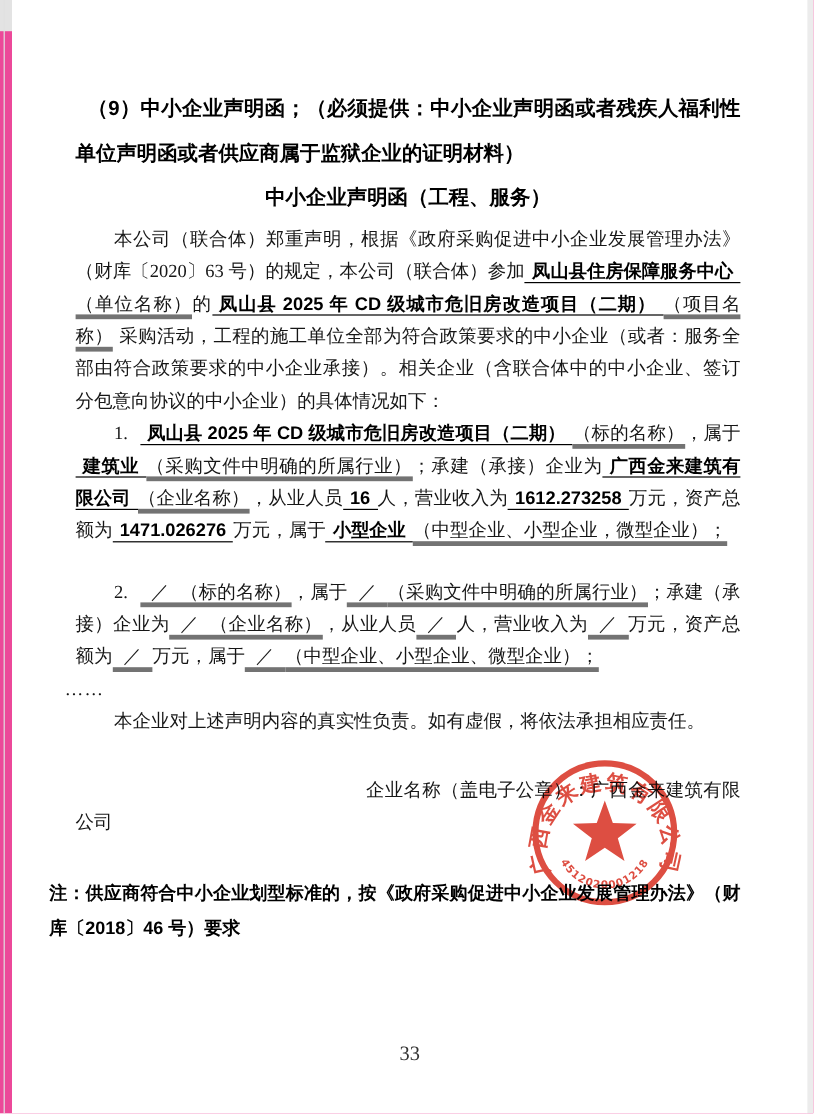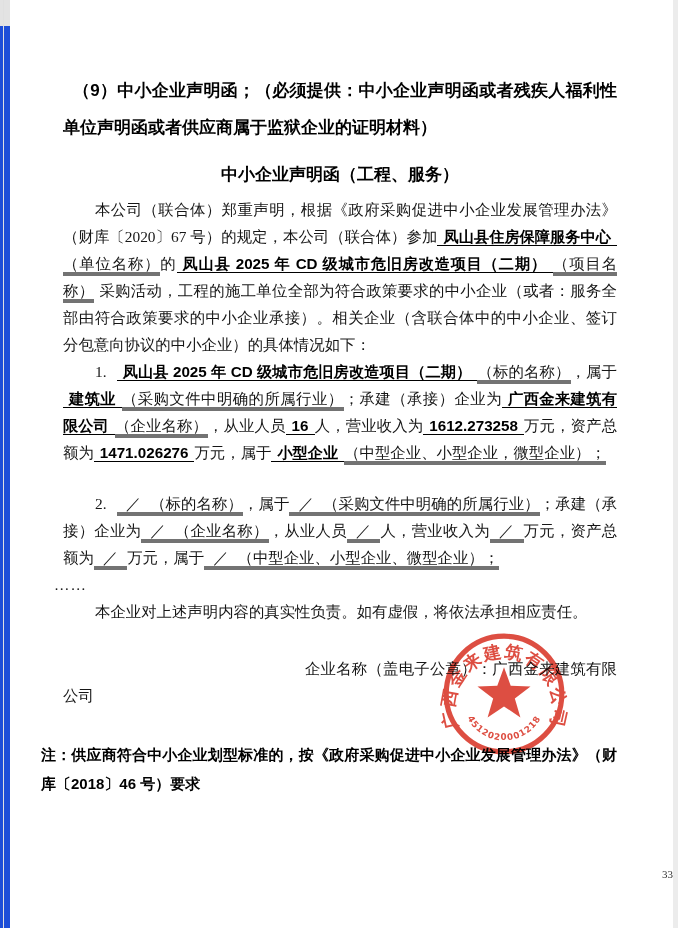--- a/index.html
+++ b/index.html
@@ -1,21 +1,21 @@
 <!DOCTYPE html>
 <html><head>
 <meta charset="utf-8">
 <style>
   * { margin: 0; padding: 0; box-sizing: border-box; }
   html, body { background: #ffffff; }
   .canvas {
     position: relative;
     width: 678px;
     height: 928px;
-    background: #1d4ed8;
+    background: #ec4899;
     overflow: hidden;
     font-family: "Liberation Serif", "DejaVu Serif", serif;
     color: #161616;
   }
   .edge-right {
     position: absolute; right: 0; top: 0; bottom: 0; width: 6px;
     background: #ececec; border-left: 1px solid #d8d8d8;
   }
   .edge-left-line {
     position: absolute; left: 3px; top: 0; bottom: 0; width: 1px;
@@ -33,21 +33,21 @@
   .hei { font-family: "Liberation Sans", "DejaVu Sans", sans-serif; font-weight: 700; }
   .heading {
     margin-top: 72px;
     font-size: 17px;
     line-height: 37px;
     text-indent: 10px;
     color: #000;
     text-align: justify;
   }
   .doc-title {
-    margin-top: 12px;
+    margin-top: 2px;
     font-size: 17px;
     line-height: 34px;
     text-align: center;
     color: #000;
   }
   p.body {
     font-size: 15.4px;
     line-height: 27px;
     text-align: justify;
     text-indent: 32px;
@@ -66,22 +66,22 @@
   .note {
     margin-top: 32px;
     margin-left: -22px;
     font-size: 15px;
     line-height: 28.5px;
     text-align: justify;
     color: #000;
   }
   .page-number {
     position: absolute; left: 0; right: 0; top: 868px;
-    text-align: right;
-    font-size: 11px;
+    text-align: center;
+    font-size: 17px;
     color: #333;
   }
   .seal {
     position: absolute; left: 430px; top: 630px;
     width: 128px; height: 128px;
     opacity: 0.88;
     mix-blend-mode: multiply;
     pointer-events: none;
   }
   .seal-ring  { fill: none; stroke: #d93527; stroke-width: 5; }
@@ -98,21 +98,21 @@
   <div class="corner-tl"></div>
   <div class="edge-left-line"></div>
   <div class="edge-right"></div>
 
   <div class="page">
 
     <div class="heading hei">（9）中小企业声明函；（必须提供：中小企业声明函或者残疾人福利性单位声明函或者供应商属于监狱企业的证明材料）</div>
 
     <div class="doc-title hei">中小企业声明函（工程、服务）</div>
 
-    <p class="body first"><span>本公司（联合体）郑重声明，根据《政府采购促进中小企业发展管理办法》（财库〔2020〕67 号）的规定，本公司（联合体）参加</span><span class="bu hei val">凤山县住房保障服务中心</span><span class="u">（单位名称）</span><span>的</span><span class="bu hei val">凤山县 2025 年 CD 级城市危旧房改造项目（二期）</span><span class="u">（项目名称）</span><span class="pad-l">采购活动，工程的施工单位全部为符合政策要求的中小企业（或者：服务全部由符合政策要求的中小企业承接）。相关企业（含联合体中的中小企业、签订分包意向协议的中小企业）的具体情况如下：</span></p>
+    <p class="body first"><span>本公司（联合体）郑重声明，根据《政府采购促进中小企业发展管理办法》（财库〔2020〕63 号）的规定，本公司（联合体）参加</span><span class="bu hei val">凤山县住房保障服务中心</span><span class="u">（单位名称）</span><span>的</span><span class="bu hei val">凤山县 2025 年 CD 级城市危旧房改造项目（二期）</span><span class="u">（项目名称）</span><span class="pad-l">采购活动，工程的施工单位全部为符合政策要求的中小企业（或者：服务全部由符合政策要求的中小企业承接）。相关企业（含联合体中的中小企业、签订分包意向协议的中小企业）的具体情况如下：</span></p>
 
     <p class="body"><span class="num">1.</span><span class="bu hei val">凤山县 2025 年 CD 级城市危旧房改造项目（二期）</span><span class="u">（标的名称）</span><span>，属于</span><span class="bu hei val">建筑业</span><span class="u">（采购文件中明确的所属行业）</span><span>；承建（承接）企业为</span><span class="bu hei val">广西金来建筑有限公司</span><span class="u">（企业名称）</span><span>，从业人员</span><span class="bu hei val">16</span><span>人，营业收入为</span><span class="bu hei val">1612.273258</span><span>万元，资产总额为</span><span class="bu hei val">1471.026276</span><span>万元，属于</span><span class="bu hei val">小型企业</span><span class="u">（中型企业、小型企业，微型企业）；</span></p>
 
     <p class="body item2"><span class="num">2.</span><span class="u slash">／</span><span class="u">（标的名称）</span><span>，属于</span><span class="u slash">／</span><span class="u">（采购文件中明确的所属行业）</span><span>；承建（承接）企业为</span><span class="u slash">／</span><span class="u">（企业名称）</span><span>，从业人员</span><span class="u slash">／</span><span>人，营业收入为</span><span class="u slash">／</span><span>万元，资产总额为</span><span class="u slash">／</span><span>万元，属于</span><span class="u slash">／</span><span class="u">（中型企业、小型企业、微型企业）；</span></p>
 
     <p class="body ellipsis">……</p>
 
 
     <p class="body">本企业对上述声明内容的真实性负责。如有虚假，将依法承担相应责任。</p>
 

